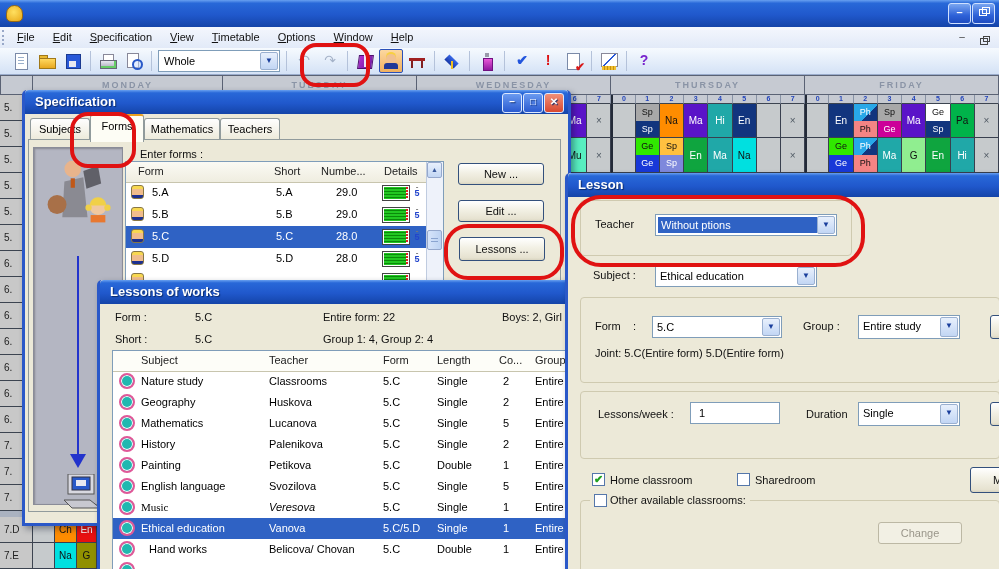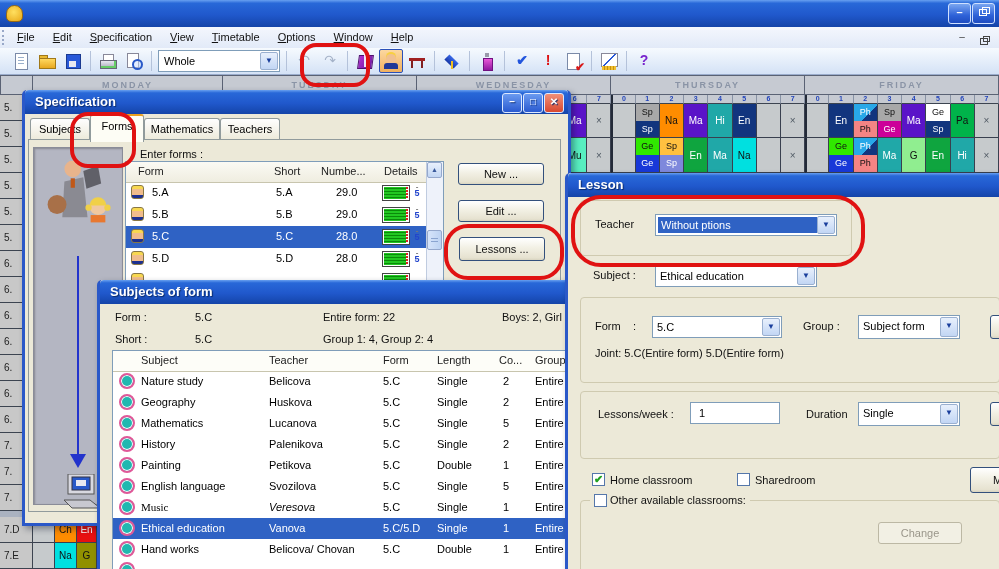--- a/index.html
+++ b/index.html
@@ -370,42 +370,42 @@
         </div>
       </div>
 
     <div class="abs btn" style="left:433px;top:73px;width:86px;height:22px;line-height:20px;">New ...</div>
     <div class="abs btn" style="left:433px;top:110px;width:86px;height:22px;line-height:20px;">Edit ...</div>
     <div class="abs btn" style="left:434px;top:147px;width:86px;height:24px;line-height:22px;">Lessons ...</div>
   </div>
 
   <div class="abs win" style="left:97px;top:280px;width:481px;height:295px;z-index:20;">
     <div class="tbar">
-      <span>Subjects of form</span>
+      <span>Lessons of works</span>
     </div>
     <div class="abs lbl" style="left:15px;top:31px;">Form :</div>
     <div class="abs lbl" style="left:95px;top:31px;">5.C</div>
     <div class="abs lbl" style="left:223px;top:31px;">Entire form: 22</div>
     <div class="abs lbl" style="left:402px;top:31px;">Boys: 2, Girl</div>
     <div class="abs lbl" style="left:15px;top:53px;">Short :</div>
     <div class="abs lbl" style="left:95px;top:53px;">5.C</div>
     <div class="abs lbl" style="left:223px;top:53px;">Group 1: 4, Group 2: 4</div>
     <div class="abs ltable" style="left:12px;top:70px;width:466px;height:222px;" id="lessons-table">
         <div class="lthdr">
           <span style="left: 28px;">Subject</span>
           <span style="left: 156px;">Teacher</span>
           <span style="left: 270px;">Form</span>
           <span style="left: 324px;">Length</span>
           <span style="left: 386px;">Co...</span>
           <span style="left: 422px;">Group</span>
         </div>
         <div class="ltrow" style="top: 20px;">
           <span class="clock" style="left: 6px; top: 2px;"></span>
           <span style="left: 28px;">Nature study</span>
-          <span style="left: 156px;">Belicova</span>
+          <span style="left: 156px;">Classrooms</span>
           <span style="left: 270px;">5.C</span>
           <span style="left: 324px;">Single</span>
           <span style="left: 390px;">2</span>
           <span style="left: 422px;">Entire</span>
         </div>
         <div class="ltrow" style="top: 41px;">
           <span class="clock" style="left: 6px; top: 2px;"></span>
           <span style="left: 28px;">Geography</span>
           <span style="left: 156px;">Huskova</span>
           <span style="left: 270px;">5.C</span>
@@ -462,21 +462,21 @@
           <span class="clock" style="left: 6px; top: 2px;"></span>
           <span style="left: 28px;">Ethical education</span>
           <span style="left: 156px; text-align: center;">Vanova</span>
           <span style="left: 270px;">5.C/5.D</span>
           <span style="left: 324px;">Single</span>
           <span style="left: 390px;">1</span>
           <span style="left: 422px;">Entire</span>
         </div>
         <div class="ltrow" style="top: 188px;">
           <span class="clock" style="left: 6px; top: 2px;"></span>
-          <span style="left: 28px;">Hand works</span>
+          <span style="left: 36px;">Hand works</span>
           <span style="left: 156px;">Belicova/ Chovan</span>
           <span style="left: 270px;">5.C</span>
           <span style="left: 324px;">Double</span>
           <span style="left: 390px;">1</span>
           <span style="left: 422px;">Entire</span>
         </div>
         <div class="ltrow" style="top: 209px;">
           <span class="clock" style="left: 6px; top: 2px;"></span>
           <span style="left: 28px;"></span>
           <span style="left: 156px;"></span>
@@ -506,21 +506,21 @@
     </div>
 
     <div class="abs groupbox" style="left:12px;top:124px;width:420px;height:86px;"></div>
     <div class="abs lbl" style="left:27px;top:147px;">Form    :</div>
     <div class="abs combo" style="left:84px;top:143px;width:130px;height:22px;">
       <span class="cval">5.C</span>
       <span class="arr">▼</span>
     </div>
     <div class="abs lbl" style="left:235px;top:147px;">Group :</div>
     <div class="abs combo" style="left:290px;top:142px;width:102px;height:24px;">
-      <span class="cval">Subject form</span>
+      <span class="cval">Entire study</span>
       <span class="arr">▼</span>
     </div>
     <div class="abs btn" style="left:422px;top:142px;width:40px;height:24px;"></div>
     <div class="abs lbl" style="left:27px;top:174px;">Joint: 5.C(Entire form) 5.D(Entire form)</div>
 
     <div class="abs groupbox" style="left:12px;top:218px;width:420px;height:68px;"></div>
     <div class="abs lbl" style="left:30px;top:235px;">Lessons/week :</div>
     <div class="abs combo" style="left:122px;top:229px;width:90px;height:22px;">
       <span class="cval" style="left:8px;">1</span>
     </div>

